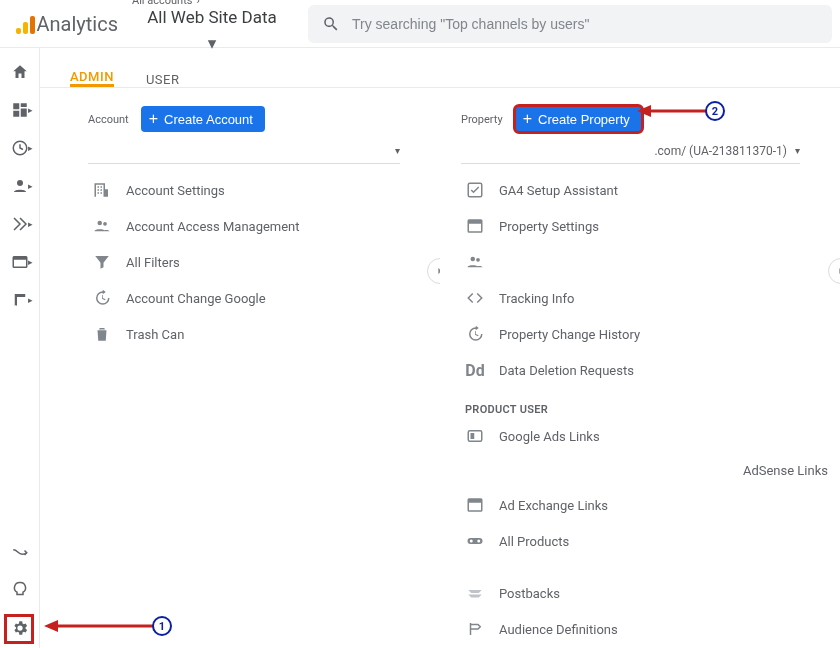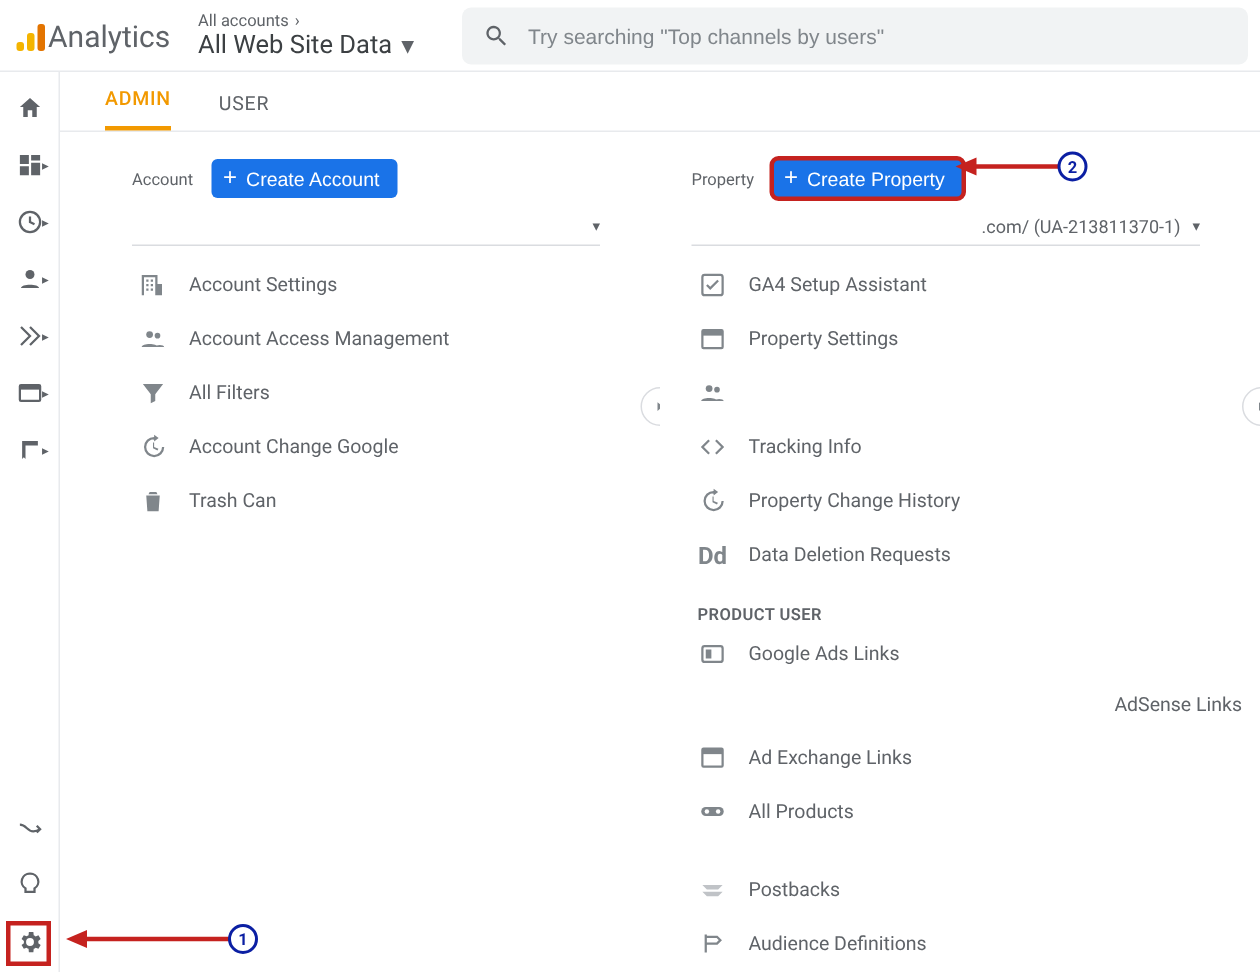--- a/index.html
+++ b/index.html
@@ -1,42 +1,42 @@
 <!DOCTYPE html>
 <html><head>
 <meta charset="utf-8">
 <style>
   * { box-sizing: border-box; margin: 0; padding: 0; }
   html, body { width: 840px; height: 648px; font-family: Roboto, Arial, sans-serif; background: #fff; color: #3c4043; overflow: hidden; }
   
   .top { height: 48px; display: flex; align-items: center; padding: 0 8px; border-bottom: 1px solid #e8eaed; }
-  .logo-wrap { display: flex; align-items: center; gap: 0; width: 110px; }
+  .logo-wrap { display: flex; align-items: center; gap: 0; width: 110px; justify-content: flex-end; }
   .logo-icon { width:24px; height:24px; position:relative; }
   .logo-icon .b1{position:absolute;bottom:2px;left:3px;width:5px;height:6px;background:#f4b400;border-radius:2px;}
   .logo-icon .b2{position:absolute;bottom:2px;left:10px;width:5px;height:12px;background:#f4b400;border-radius:2px;}
   .logo-icon .b3{position:absolute;bottom:2px;left:17px;width:5px;height:18px;background:#e37400;border-radius:2px;}
   .logo-text { font-size:20px; color:#5f6368; font-weight:400; }
   .breadcrumb { display:flex; flex-direction:column; margin-left:14px; margin-right:16px; min-width:160px;}
   .bc-path { font-size:11px; color:#5f6368; display:flex; align-items:center; gap:4px;}
-  .bc-main { font-size:17px; color:#3c4043; display:flex; align-items:center; gap:6px; }
+  .bc-main { font-size:17px; color:#3c4043; display:flex; align-items:center; gap:6px;flex-direction:column; }
   .bc-main .caret { color:#5f6368; }
   .search-bar { flex:1 1 auto; height:38px; background:#f1f3f4; border-radius:6px; display:flex; align-items:center; gap:12px; padding:0 14px; color:#5f6368; }
   .search-bar input { flex:1; border:none; background:transparent; font-size:14px; color:#5f6368; outline:none; }
   .search-bar input::placeholder{ color:#80868b; }
   
   .left-rail { position:absolute; top:48px; left:0; bottom:0; width:40px; border-right:1px solid #e8eaed; display:flex; flex-direction:column; align-items:center; padding-top:12px; gap:14px;}
   .rail-bottom { position:absolute; bottom:8px; display:flex; flex-direction:column; gap:14px; align-items:center;}
   .rail-item { width:24px; height:24px; display:flex; align-items:center; justify-content:center; color:#5f6368; cursor:pointer;}
   .rail-item svg { width:18px; height:18px; fill:#5f6368; }
   .rail-chevron { font-size:9px; color:#5f6368; margin-left:-4px; }
   .rail-row { display:flex; align-items:center; gap:0; width:100%; padding-left:8px;}
   
   .main { position:absolute; top:48px; left:40px; right:0; bottom:0; }
   .tabs { display:flex; gap:32px; padding-left:30px; height:40px; align-items:flex-end; border-bottom:1px solid #e8eaed; }
-  .tab { font-size:13px; letter-spacing:.5px; color:#5f6368; padding-bottom:10px; cursor:pointer;}
+  .tab { font-size:13px; letter-spacing:.5px; color:#5f6368; cursor:pointer;}
   .tab.active { color:#f29900; border-bottom:3px solid #f29900; font-weight:500;}
   .columns { display:flex; height: calc(100% - 40px); }
   .col { flex:1 1 50%; position:relative; padding:0 0 0 0; overflow:hidden; }
   .col-head { display:flex; align-items:center; gap:12px; padding:18px 12px 6px 48px;}
   .col-head .lbl { font-size:11px; color:#5f6368; }
   .btn-blue { background:#1a73e8; color:#fff; border:none; border-radius:4px; font-size:13px; font-weight:500; height:26px; padding:0 12px 0 8px; display:flex; align-items:center; gap:6px; cursor:pointer;}
   .btn-blue.highlighted { outline:3px solid #c5221f; outline-offset:-1px;}
   .btn-blue .plus{ font-size:16px; line-height:0; }
   .selector { margin:0 40px 0 48px; height:26px; display:flex; align-items:center; justify-content:flex-end; border-bottom:1px solid #dadce0; font-size:12px; color:#5f6368;}
   .selector .right-txt{ margin-right:8px;}

